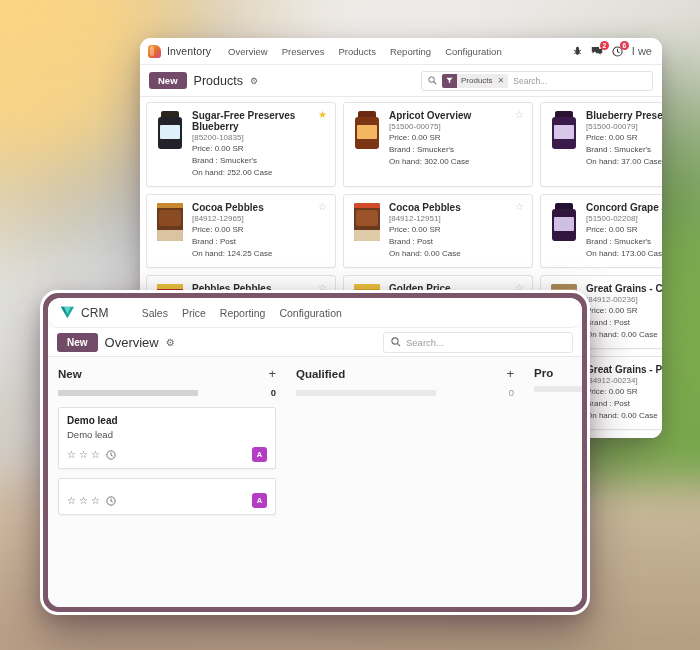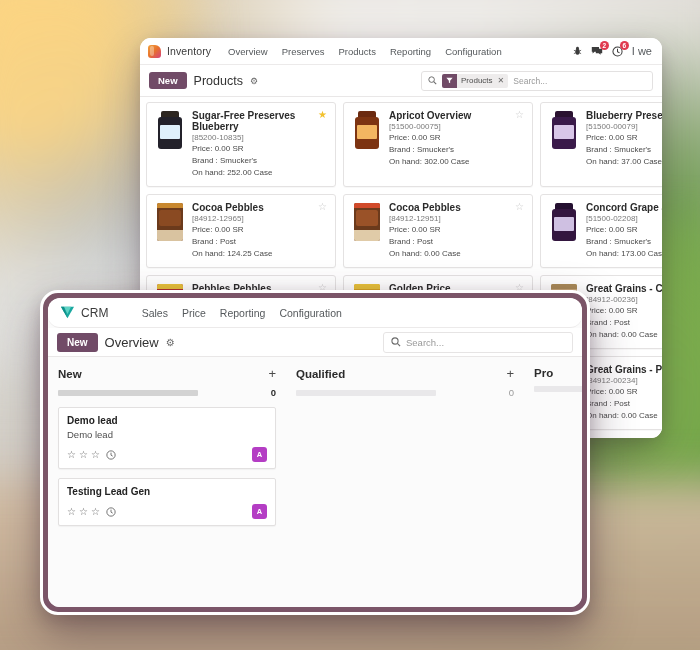--- a/index.html
+++ b/index.html
@@ -548,21 +548,20 @@
               <svg width="10" height="10" viewBox="0 0 13 13">
                   <circle cx="6.5" cy="6.5" r="5.4" fill="none" stroke="#5c5c5c" stroke-width="1.1"></circle>
                   <path d="M6.5 3.4v3.3l2.2 1.3" fill="none" stroke="#5c5c5c" stroke-width="1.1"></path>
                 </svg>
             </span>
             <span class="lavatar">A</span>
           </div>
         </div>
 
         <div class="lcard">
-          <div class="lname">Testing Lead Gen</div>
           <div class="lfoot">
             <span class="lstars">
               <span>☆</span>
               <span>☆</span>
               <span>☆</span>
             </span>
             <span class="lclock">
               <svg width="10" height="10" viewBox="0 0 13 13">
                   <circle cx="6.5" cy="6.5" r="5.4" fill="none" stroke="#5c5c5c" stroke-width="1.1"></circle>
                   <path d="M6.5 3.4v3.3l2.2 1.3" fill="none" stroke="#5c5c5c" stroke-width="1.1"></path>

